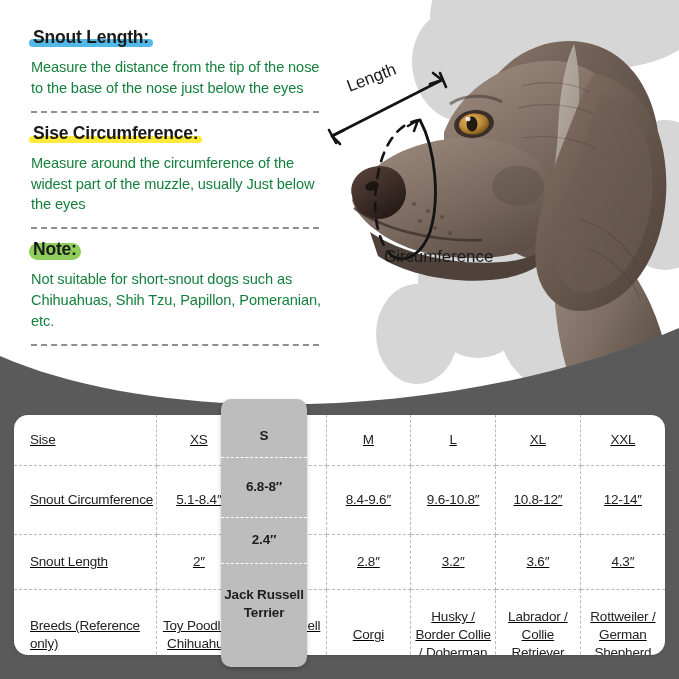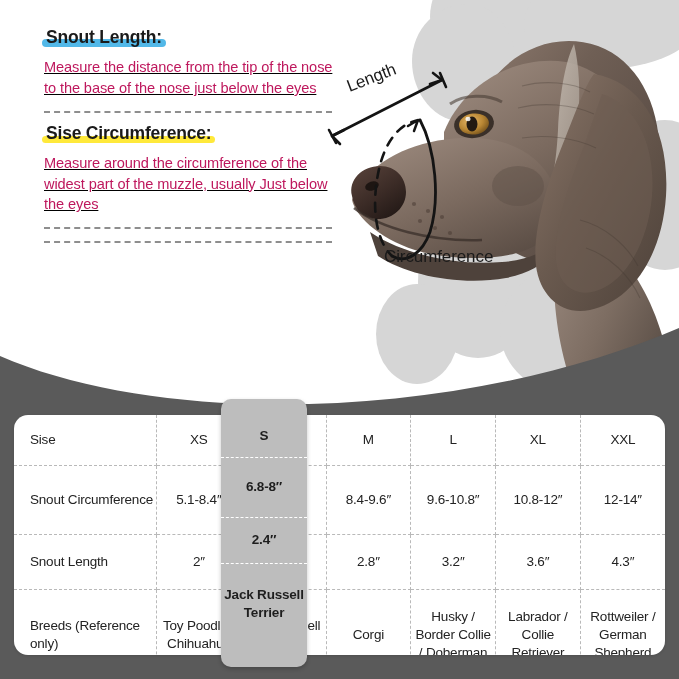--- a/index.html
+++ b/index.html
@@ -36,23 +36,22 @@
   #blob-b { left: 524px; top: -30px;  width: 168px; height: 100px; border-radius: 48% 52% 60% 40% / 55% 60% 40% 45%; }
   #blob-c { left: 412px; top: 4px;    width: 104px; height: 118px; border-radius: 54% 46% 50% 50% / 48% 52% 48% 52%; }
   #blob-d { left: 418px; top: 206px;  width: 120px; height: 152px; border-radius: 50%; }
   #blob-e { left: 376px; top: 284px;  width:  82px; height: 100px; border-radius: 50%; }
   #blob-f { left: 500px; top: 264px;  width: 150px; height: 132px; border-radius: 50%; }
   #blob-g { left: 610px; top: 120px;  width: 110px; height: 150px; border-radius: 50%; }
 
   
   #text-col {
     position: absolute;
-    left: 42px; top: 28px;
+    left: 29px; top: 28px;
     width: 300px;
-    text-decoration: underline;
   }
   .sec-title-wrap {
     position: relative;
     display: inline-block;
     margin: 0 0 8px 0;
     padding: 0 4px;
   }
   .sec-title {
     position: relative;
     z-index: 2;
@@ -69,21 +68,21 @@
     border-radius: 7px;
   }
   .hl-blue   { background: #52b8e8; bottom: 0px; height: 8px;  width: 100%; }
   .hl-yellow { background: #ffe93b; bottom: 0px; height: 7px;  width: 100%; }
   .hl-green  { background: #8fce5a; bottom: -1px; height: 17px; width: 100%; border-radius: 9px; }
 
   .sec-body {
     margin: 2px 0 0 2px;
     font-size: 14.6px;
     line-height: 1.42;
-    color: #be185d;
+    color: #15803d;
     letter-spacing: -0.1px;
   }
   .divider {
     margin: 12px 0 11px 2px;
     height: 0;
     border-top: 2px dashed #8e8e8e;
     width: 288px;
   }
 
   
@@ -126,20 +125,21 @@
     border-radius: 14px;
     box-shadow: 0 1px 3px rgba(0,0,0,0.12);
     overflow: hidden;
     z-index: 4;
   }
   table#sizechart {
     width: 100%;
     height: 100%;
     border-collapse: collapse;
     table-layout: fixed;
+    text-decoration: underline;
   }
   table#sizechart td, table#sizechart th {
     font-weight: normal;
     font-size: 13.5px;
     color: #232323;
     text-align: center;
     vertical-align: middle;
     padding: 4px 2px;
     border-bottom: 1.6px dashed #b9b9b9;
     border-right: 1.6px dashed #b9b9b9;
@@ -345,20 +345,27 @@
       <div>
         <div class="sec-title-wrap">
           <span class="hl hl-yellow"></span>
           <span class="sec-title">Sise Circumference:</span>
         </div>
         <div class="sec-body">Measure around the circumference of the widest part of the muzzle, usually Just below the eyes</div>
       </div>
 
       <div class="divider"></div>
 
+      <div>
+        <div class="sec-title-wrap">
+          <span class="hl hl-green"></span>
+          <span class="sec-title">Note:</span>
+        </div>
+        <div class="sec-body">Not suitable for short-snout dogs such as Chihuahuas, Shih Tzu, Papillon, Pomeranian, etc.</div>
+      </div>
 
       <div class="divider"></div>
     </div>
   </div>
 
   <div id="lower">
     <svg width="679" height="679" viewBox="0 0 679 679" xmlns="http://www.w3.org/2000/svg">
       <path d="M0 356 C 170 430, 470 418, 679 328 L 679 679 L 0 679 Z" fill="#5a5a5a"></path>
     </svg>
   </div>

